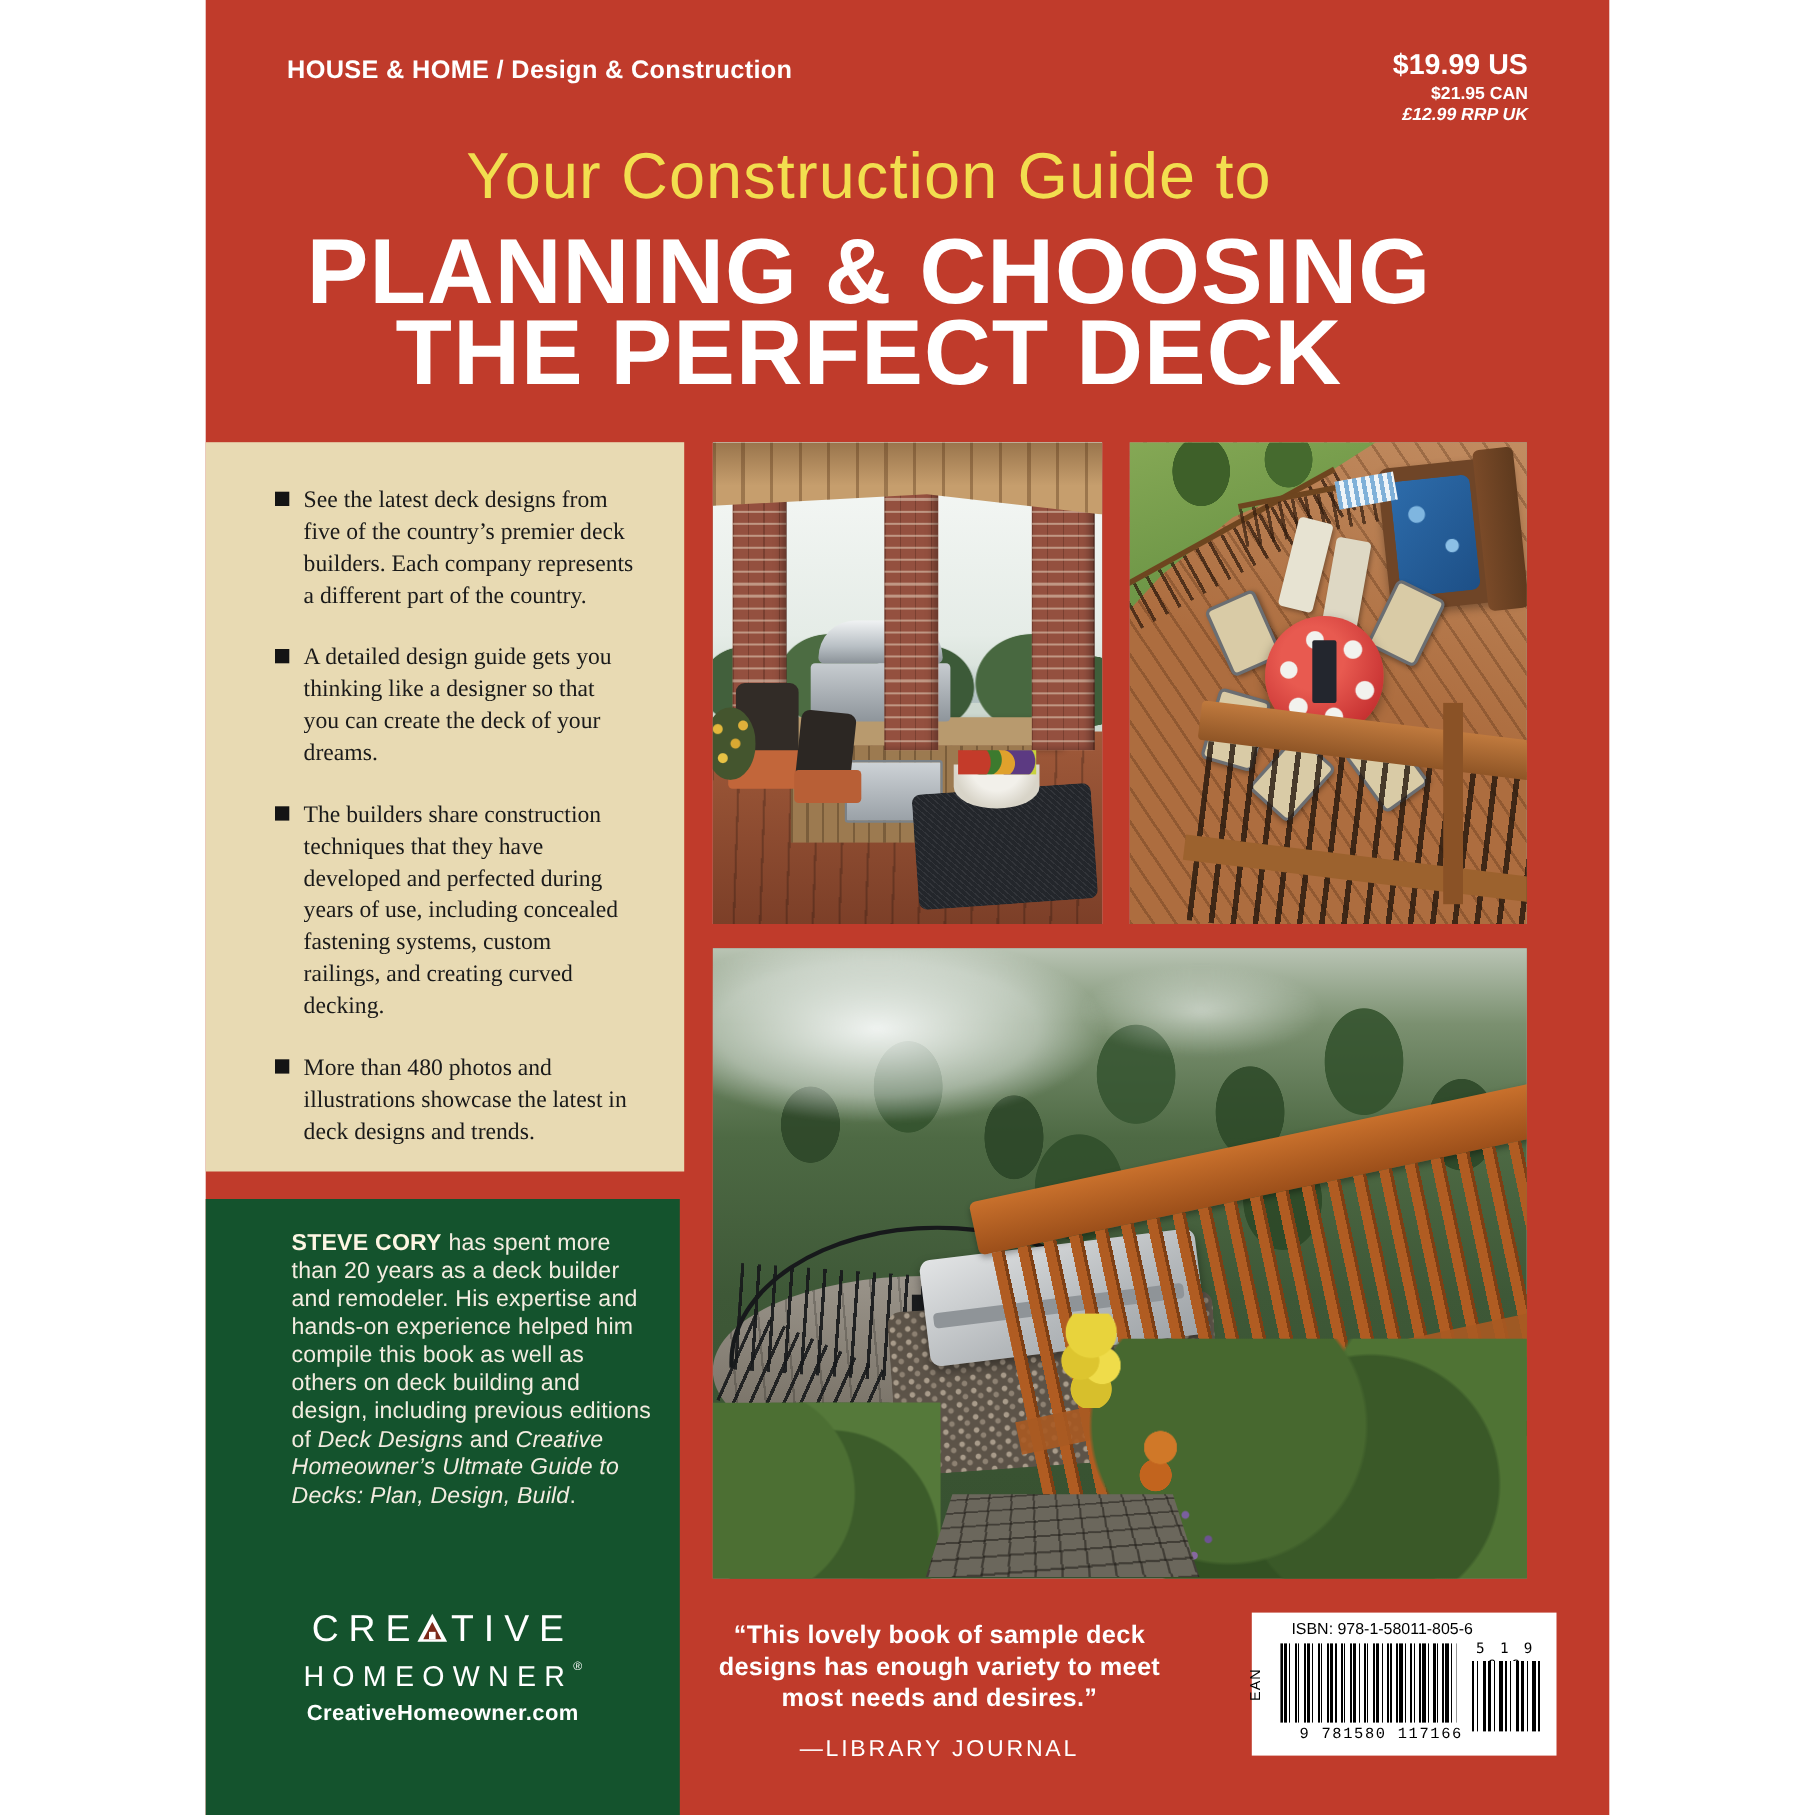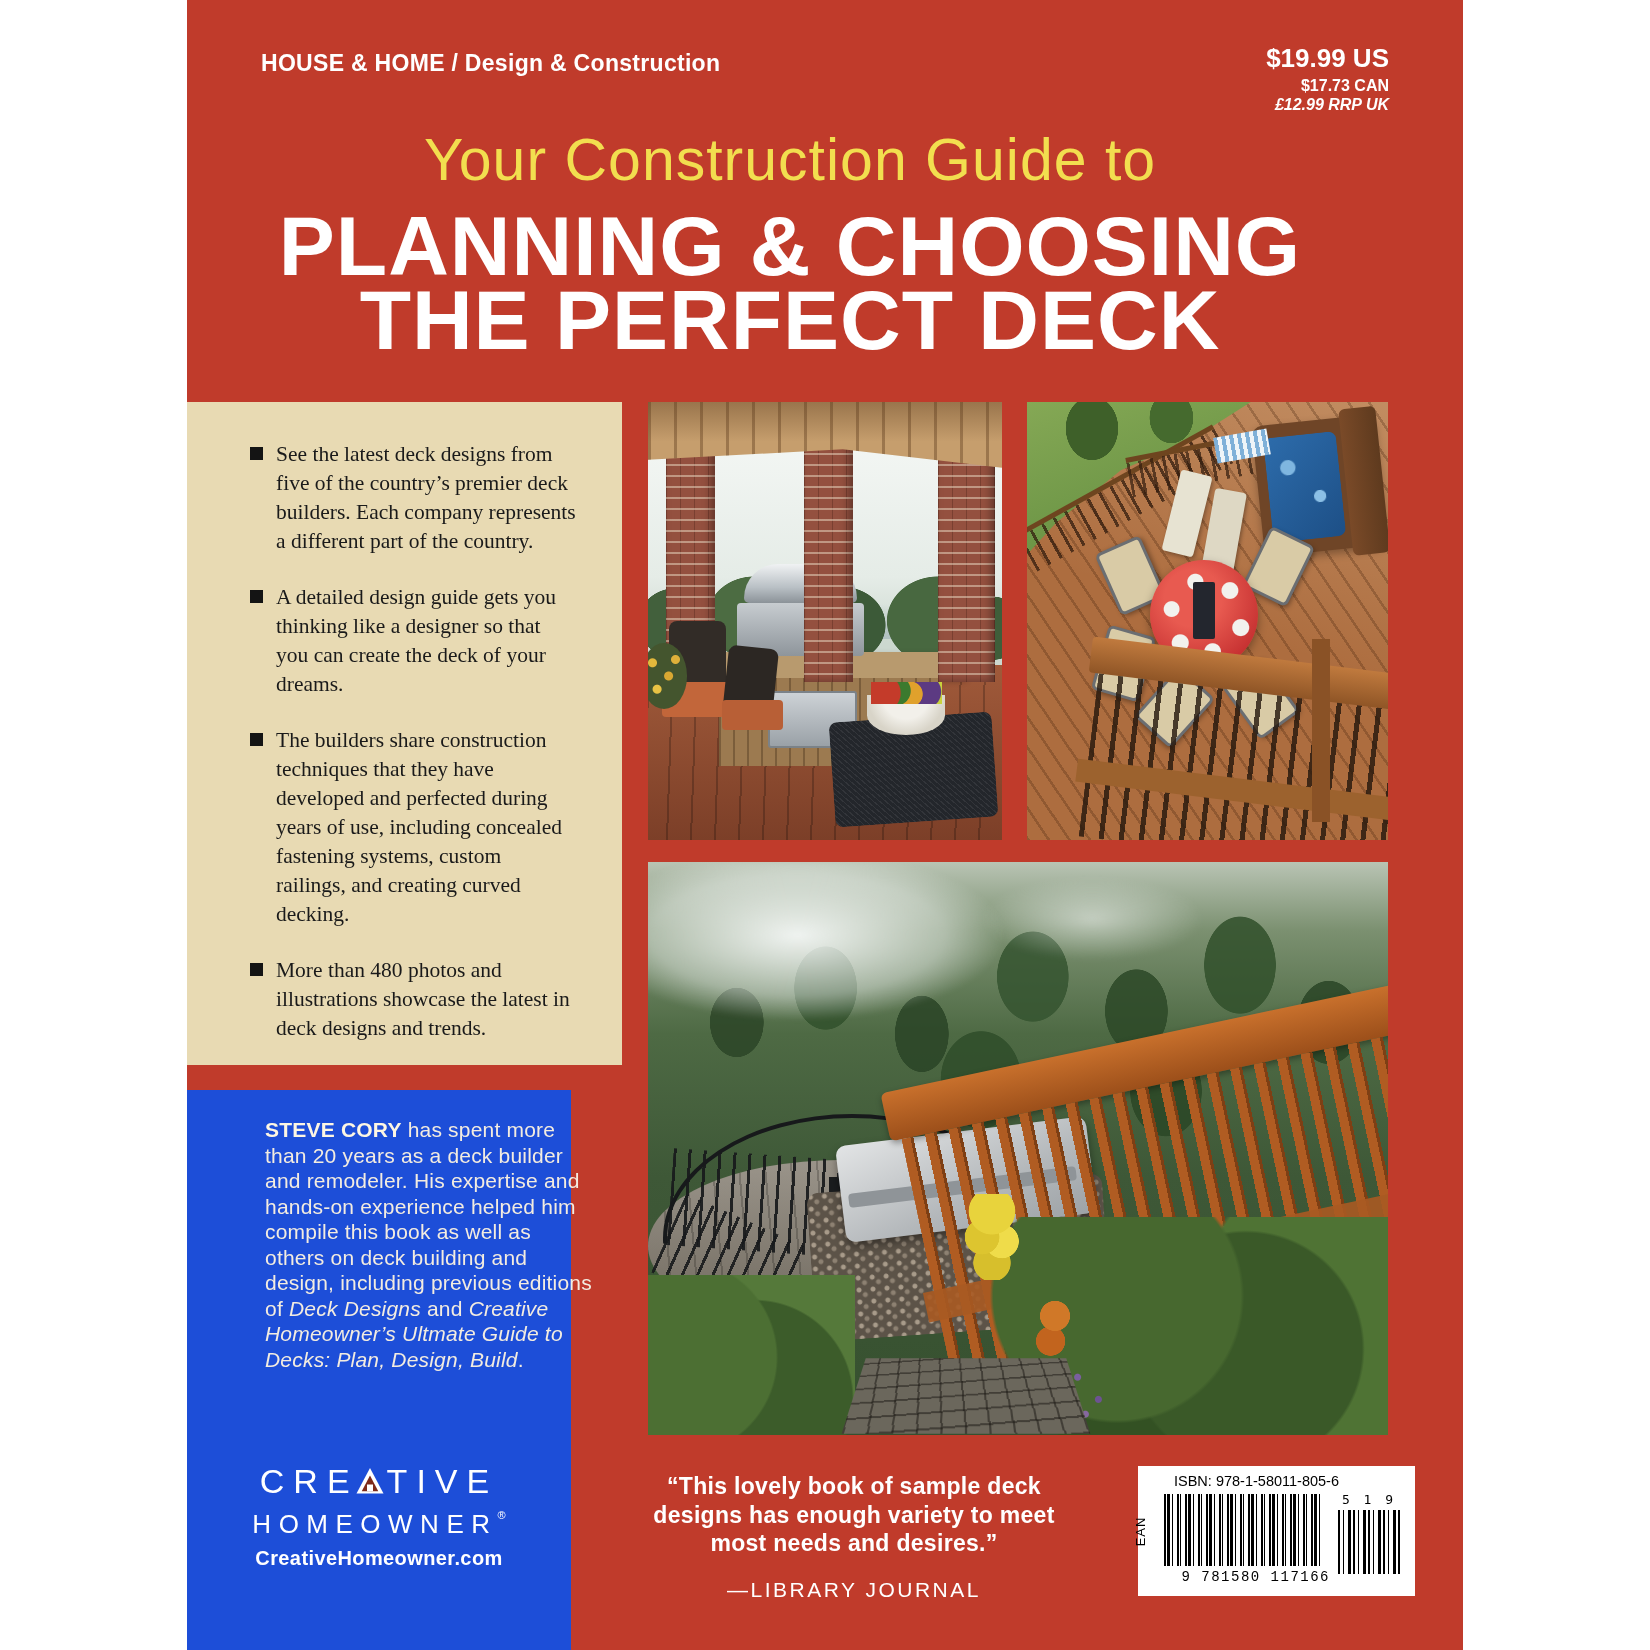--- a/index.html
+++ b/index.html
@@ -21,21 +21,21 @@
   .t1{margin-top:16px;}
 
   
   .cream-box{position:absolute;left:0;top:402px;width:435px;height:663px;background:#e8dab3;
              padding:38px 40px 0 63px;box-sizing:border-box;}
   .feature{display:flex;margin-bottom:27px;}
   .sq{flex:0 0 13px;width:13px;height:13px;background:#141414;margin-top:7px;margin-right:13px;}
   .ftext{font-family:"Liberation Serif",serif;font-size:21.5px;line-height:29px;color:#1a1a1a;width:300px;}
 
   
-  .maroon-box{position:absolute;left:0;top:1090px;width:384px;height:560px;background:#1d4ed8;box-sizing:border-box;}
+  .maroon-box{position:absolute;left:0;top:1090px;width:431px;height:560px;background:#14532d;box-sizing:border-box;}
   .bio{position:absolute;left:78px;top:27px;width:330px;margin:0;color:#f3ece0;font-size:21px;
        line-height:25.5px;letter-spacing:.2px;}
   .bname{font-weight:800;color:#fdf6e3;}
   .bio i{font-style:italic;}
   .logo{position:absolute;left:0;top:372px;width:100%;text-align:center;color:#ffffff;}
   .l1{font-size:34px;letter-spacing:9px;font-weight:400;white-space:nowrap;}
   .house-a{display:inline-block;width:30px;height:27px;margin:0 2px -2px -4px;}
   .l2{font-size:26px;letter-spacing:7.5px;font-weight:400;margin-top:8px;white-space:nowrap;}
   .reg{font-size:11px;vertical-align:top;letter-spacing:0;}
   .lurl{font-size:20px;font-weight:700;letter-spacing:.4px;margin-top:7px;}
@@ -233,21 +233,21 @@
 </head>
 <body>
 
 <div id="canvas">
   <div class="cover">
 
     <div class="category">HOUSE &amp; HOME / Design &amp; Construction</div>
 
     <div class="prices">
       <div class="price-us">$19.99 US</div>
-      <div class="price-can">$17.73 CAN</div>
+      <div class="price-can">$21.95 CAN</div>
       <div class="price-uk">£12.99 RRP UK</div>
     </div>
 
     <div class="title-block">
       <div class="kicker">Your Construction Guide to</div>
       <div class="tline t1">PLANNING &amp; CHOOSING</div>
       <div class="tline t2">THE PERFECT DECK</div>
     </div>
 
     <div class="cream-box">

